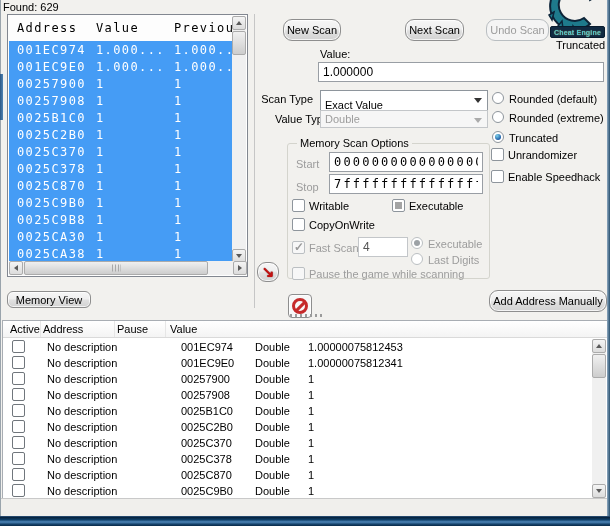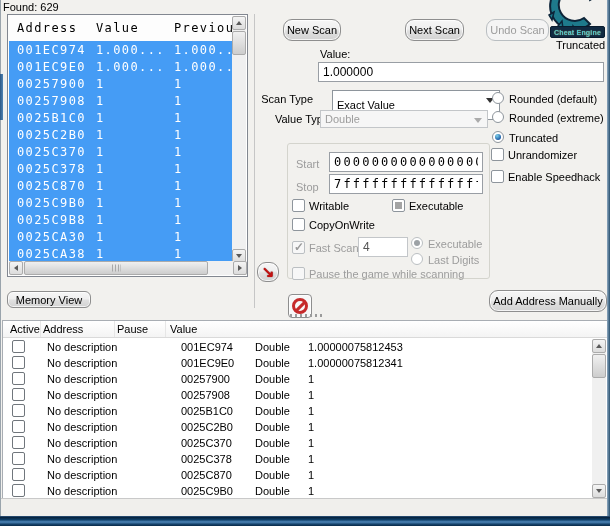--- a/index.html
+++ b/index.html
@@ -91,21 +91,21 @@
   .hexin { font-family:"DejaVu Sans Mono","Liberation Mono",monospace; letter-spacing:2.2px;
     text-align:center; font-size:12px; }
   #scantype-label { left:255px; top:93px; width:58px; text-align:right; }
   #valuetype-label { left:268px; top:113px; width:61px; text-align:right; }
   .combo { position:absolute; border:1px solid #8E959C; background:#fff; display:flex; align-items:center;
     padding:0 4px; }
   .combo .carrow { position:absolute; right:5px; top:7px; width:0; height:0;
     border-left:4px solid transparent; border-right:4px solid transparent; border-top:5px solid #333; }
   .combo.disabled { border-color:#C3C6C9; background:#F6F6F6; color:#9C9C9C; }
   .combo.disabled .carrow { border-top-color:#ABABAB; }
-  #scantype-combo { left:320px; top:90px; width:168px; height:30px;margin-left:12px; }
+  #scantype-combo { left:320px; top:90px; width:168px; height:30px; }
   #valuetype-combo { left:320px; top:110px; width:168px; height:18px; }
 
   .radio { position:absolute; width:12px; height:12px; border:1px solid #8E959C; border-radius:50%; background:#fff; }
   .radio.sel::after { content:""; position:absolute; left:2px; top:2px; width:6px; height:6px; border-radius:50%;
     background:radial-gradient(circle at 35% 30%,#7FD2EA,#1F5FA8 70%); }
   .radio.dis { border-color:#BBBFC2; }
   .radio.dis.sel::after { background:#9DA2A6; }
   .cb { position:absolute; width:13px; height:13px; border:1px solid #8E959C; border-radius:2px; background:#fff; }
   .cb.dis { border-color:#BBBFC2; background:#F7F7F7; }
   .cb.graycheck::after { content:"✓"; position:absolute; left:1px; top:-2px; color:#9A9A9A;
@@ -301,20 +301,21 @@
   <div class="lbl" id="radio-re-l">Rounded (extreme)</div>
   <span class="radio sel" id="radio-tr"></span>
   <div class="lbl" id="radio-tr-l">Truncated</div>
 
   <span class="cb" id="cb-unrand"></span>
   <div class="lbl" id="cb-unrand-l">Unrandomizer</div>
   <span class="cb" id="cb-speed"></span>
   <div class="lbl" id="cb-speed-l">Enable Speedhack</div>
 
   <div id="groupbox"></div>
+  <div class="lbl" id="groupbox-title">Memory Scan Options</div>
   <div class="lbl gray" id="start-label">Start</div>
   <input class="tinput hexin" id="start-input" value="0000000000000000" style="">
   <div class="lbl gray" id="stop-label">Stop</div>
   <input class="tinput hexin" id="stop-input" value="7fffffffffffffff" style="">
 
   <span class="cb" id="cb-writable"></span>
   <div class="lbl" id="cb-writable-l">Writable</div>
   <span class="cb ind" id="cb-exec"></span>
   <div class="lbl" id="cb-exec-l">Executable</div>
   <span class="cb" id="cb-cow"></span>

